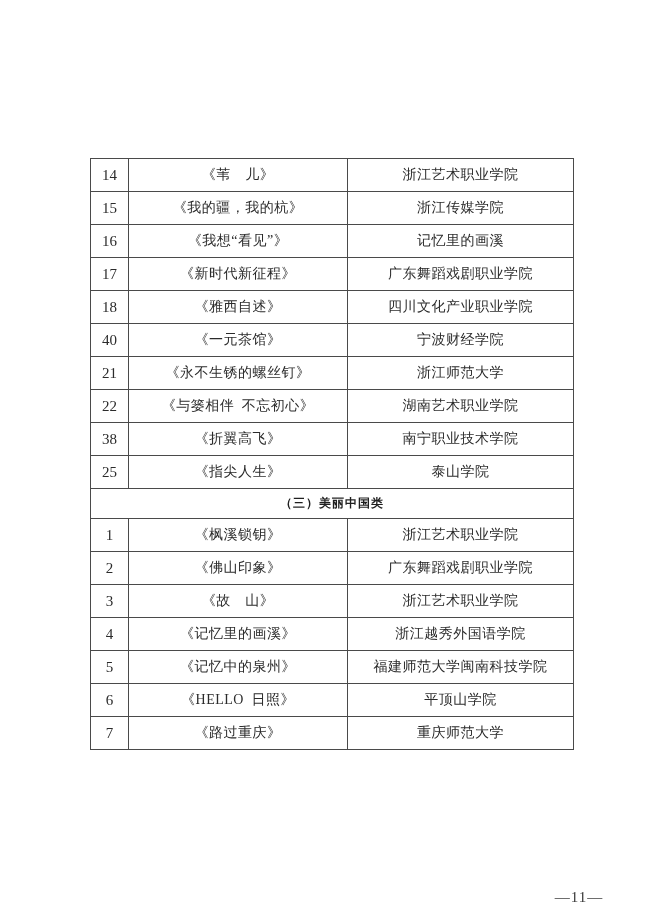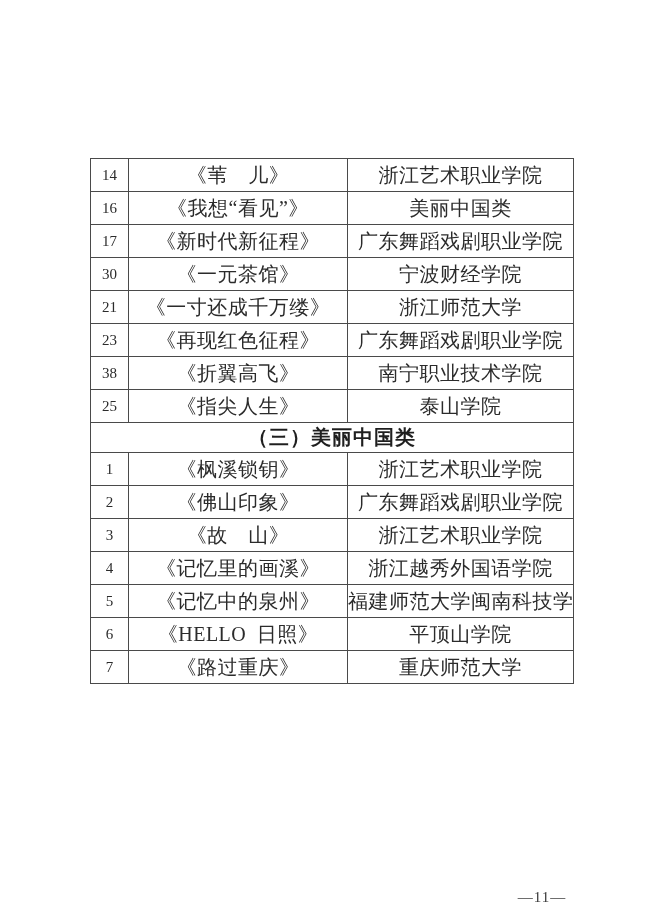--- a/index.html
+++ b/index.html
@@ -34,38 +34,38 @@
     white-space: nowrap;
   }
   tr.data-row {
     height: 33px;
   }
   td.c-no {
     font-size: 15px;
     color: #2b2b2b;
   }
   td.c-title, td.c-org {
-    font-size: 20px;
+    font-size: 14px;
     color: #2b2b2b;
     letter-spacing: 0.5px;
   }
   tr.section-row {
     height: 30px;
   }
   td.section-header {
     text-align: left;
     font-weight: bold;
-    font-size: 20px;
+    font-size: 12px;
     padding-left: 38px;
     letter-spacing: 1px;
     color: #1f1f1f;
   }
   .page-number {
     position: absolute;
-    left: 492px;
+    left: 529px;
     top: 845px;
     width: 100px;
     text-align: center;
     font-size: 15px;
     color: #3a3a3a;
     letter-spacing: 1px;
   }
 </style>
 </head>
 <body>
@@ -77,43 +77,53 @@
       <col style="width:219px">
       <col style="width:226px">
     </colgroup>
     <tbody id="table-body">
         <tr class="data-row">
           <td class="c-no">14</td>
           <td class="c-title">《苇　儿》</td>
           <td class="c-org">浙江艺术职业学院</td>
         </tr>
         <tr class="data-row">
+          <td class="c-no">15</td>
+          <td class="c-title">《我的疆，我的杭》</td>
+          <td class="c-org">浙江传媒学院</td>
+        </tr>
+        <tr class="data-row">
           <td class="c-no">16</td>
           <td class="c-title">《我想“看见”》</td>
-          <td class="c-org">美丽中国类</td>
+          <td class="c-org">记忆里的画溪</td>
         </tr>
         <tr class="data-row">
           <td class="c-no">17</td>
           <td class="c-title">《新时代新征程》</td>
           <td class="c-org">广东舞蹈戏剧职业学院</td>
         </tr>
         <tr class="data-row">
-          <td class="c-no">30</td>
+          <td class="c-no">18</td>
+          <td class="c-title">《雅西自述》</td>
+          <td class="c-org">四川文化产业职业学院</td>
+        </tr>
+        <tr class="data-row">
+          <td class="c-no">40</td>
           <td class="c-title">《一元茶馆》</td>
           <td class="c-org">宁波财经学院</td>
         </tr>
         <tr class="data-row">
           <td class="c-no">21</td>
-          <td class="c-title">《一寸还成千万缕》</td>
+          <td class="c-title">《永不生锈的螺丝钉》</td>
           <td class="c-org">浙江师范大学</td>
         </tr>
         <tr class="data-row">
-          <td class="c-no">23</td>
-          <td class="c-title">《再现红色征程》</td>
-          <td class="c-org">广东舞蹈戏剧职业学院</td>
+          <td class="c-no">22</td>
+          <td class="c-title">《与篓相伴 不忘初心》</td>
+          <td class="c-org">湖南艺术职业学院</td>
         </tr>
         <tr class="data-row">
           <td class="c-no">38</td>
           <td class="c-title">《折翼高飞》</td>
           <td class="c-org">南宁职业技术学院</td>
         </tr>
         <tr class="data-row">
           <td class="c-no">25</td>
           <td class="c-title">《指尖人生》</td>
           <td class="c-org">泰山学院</td>

